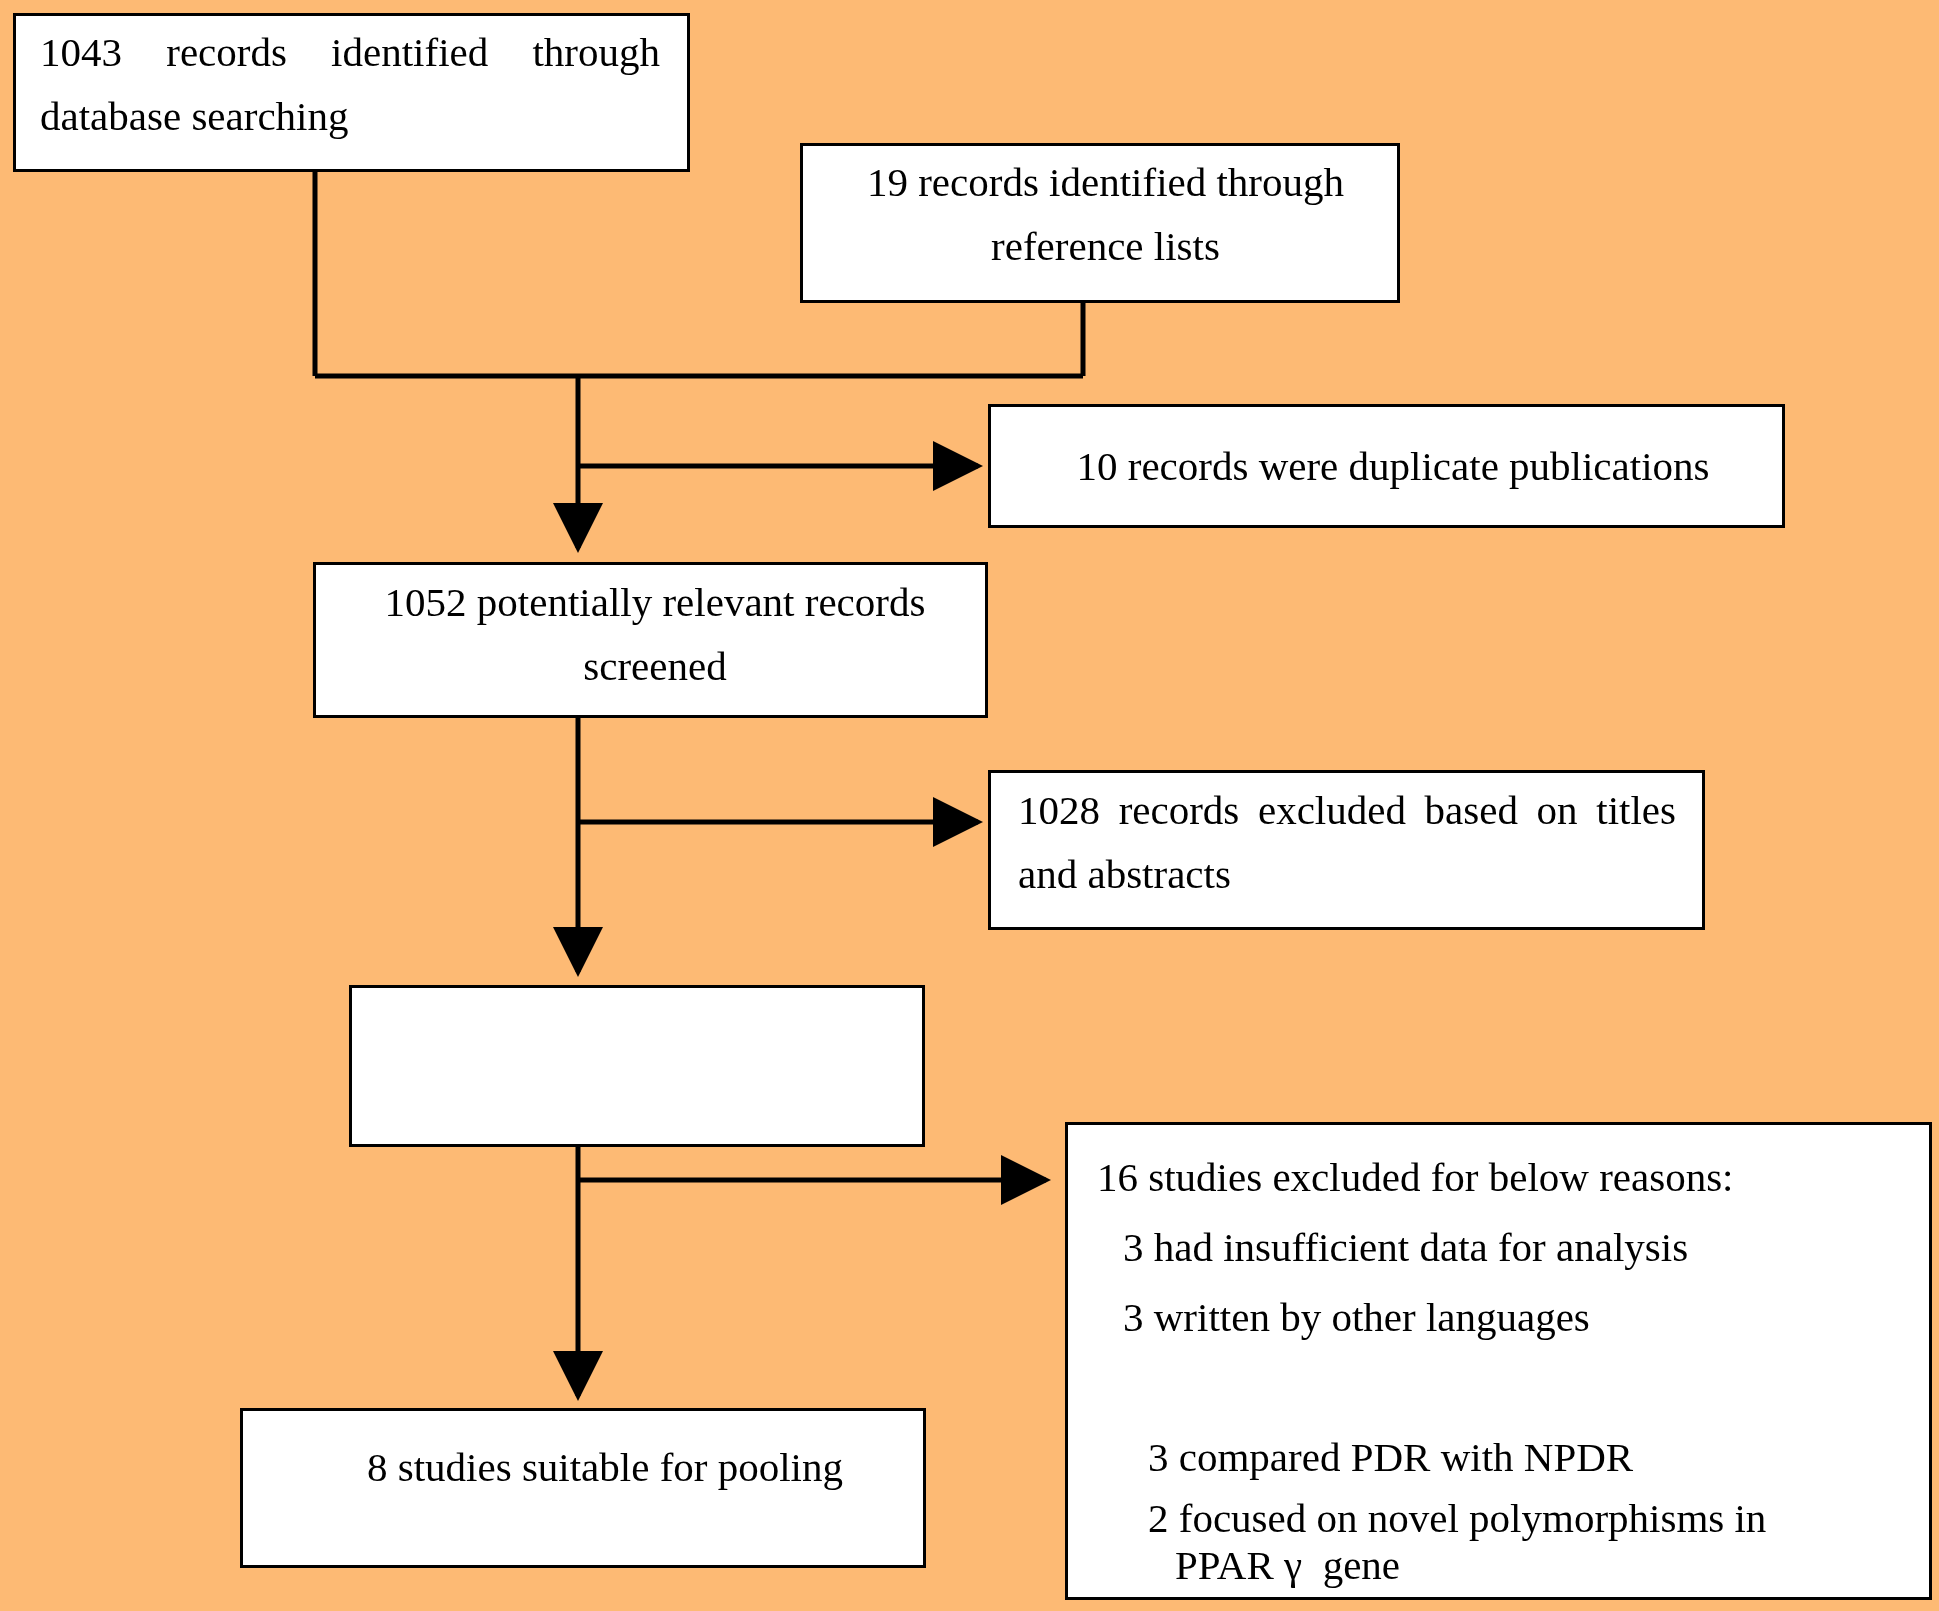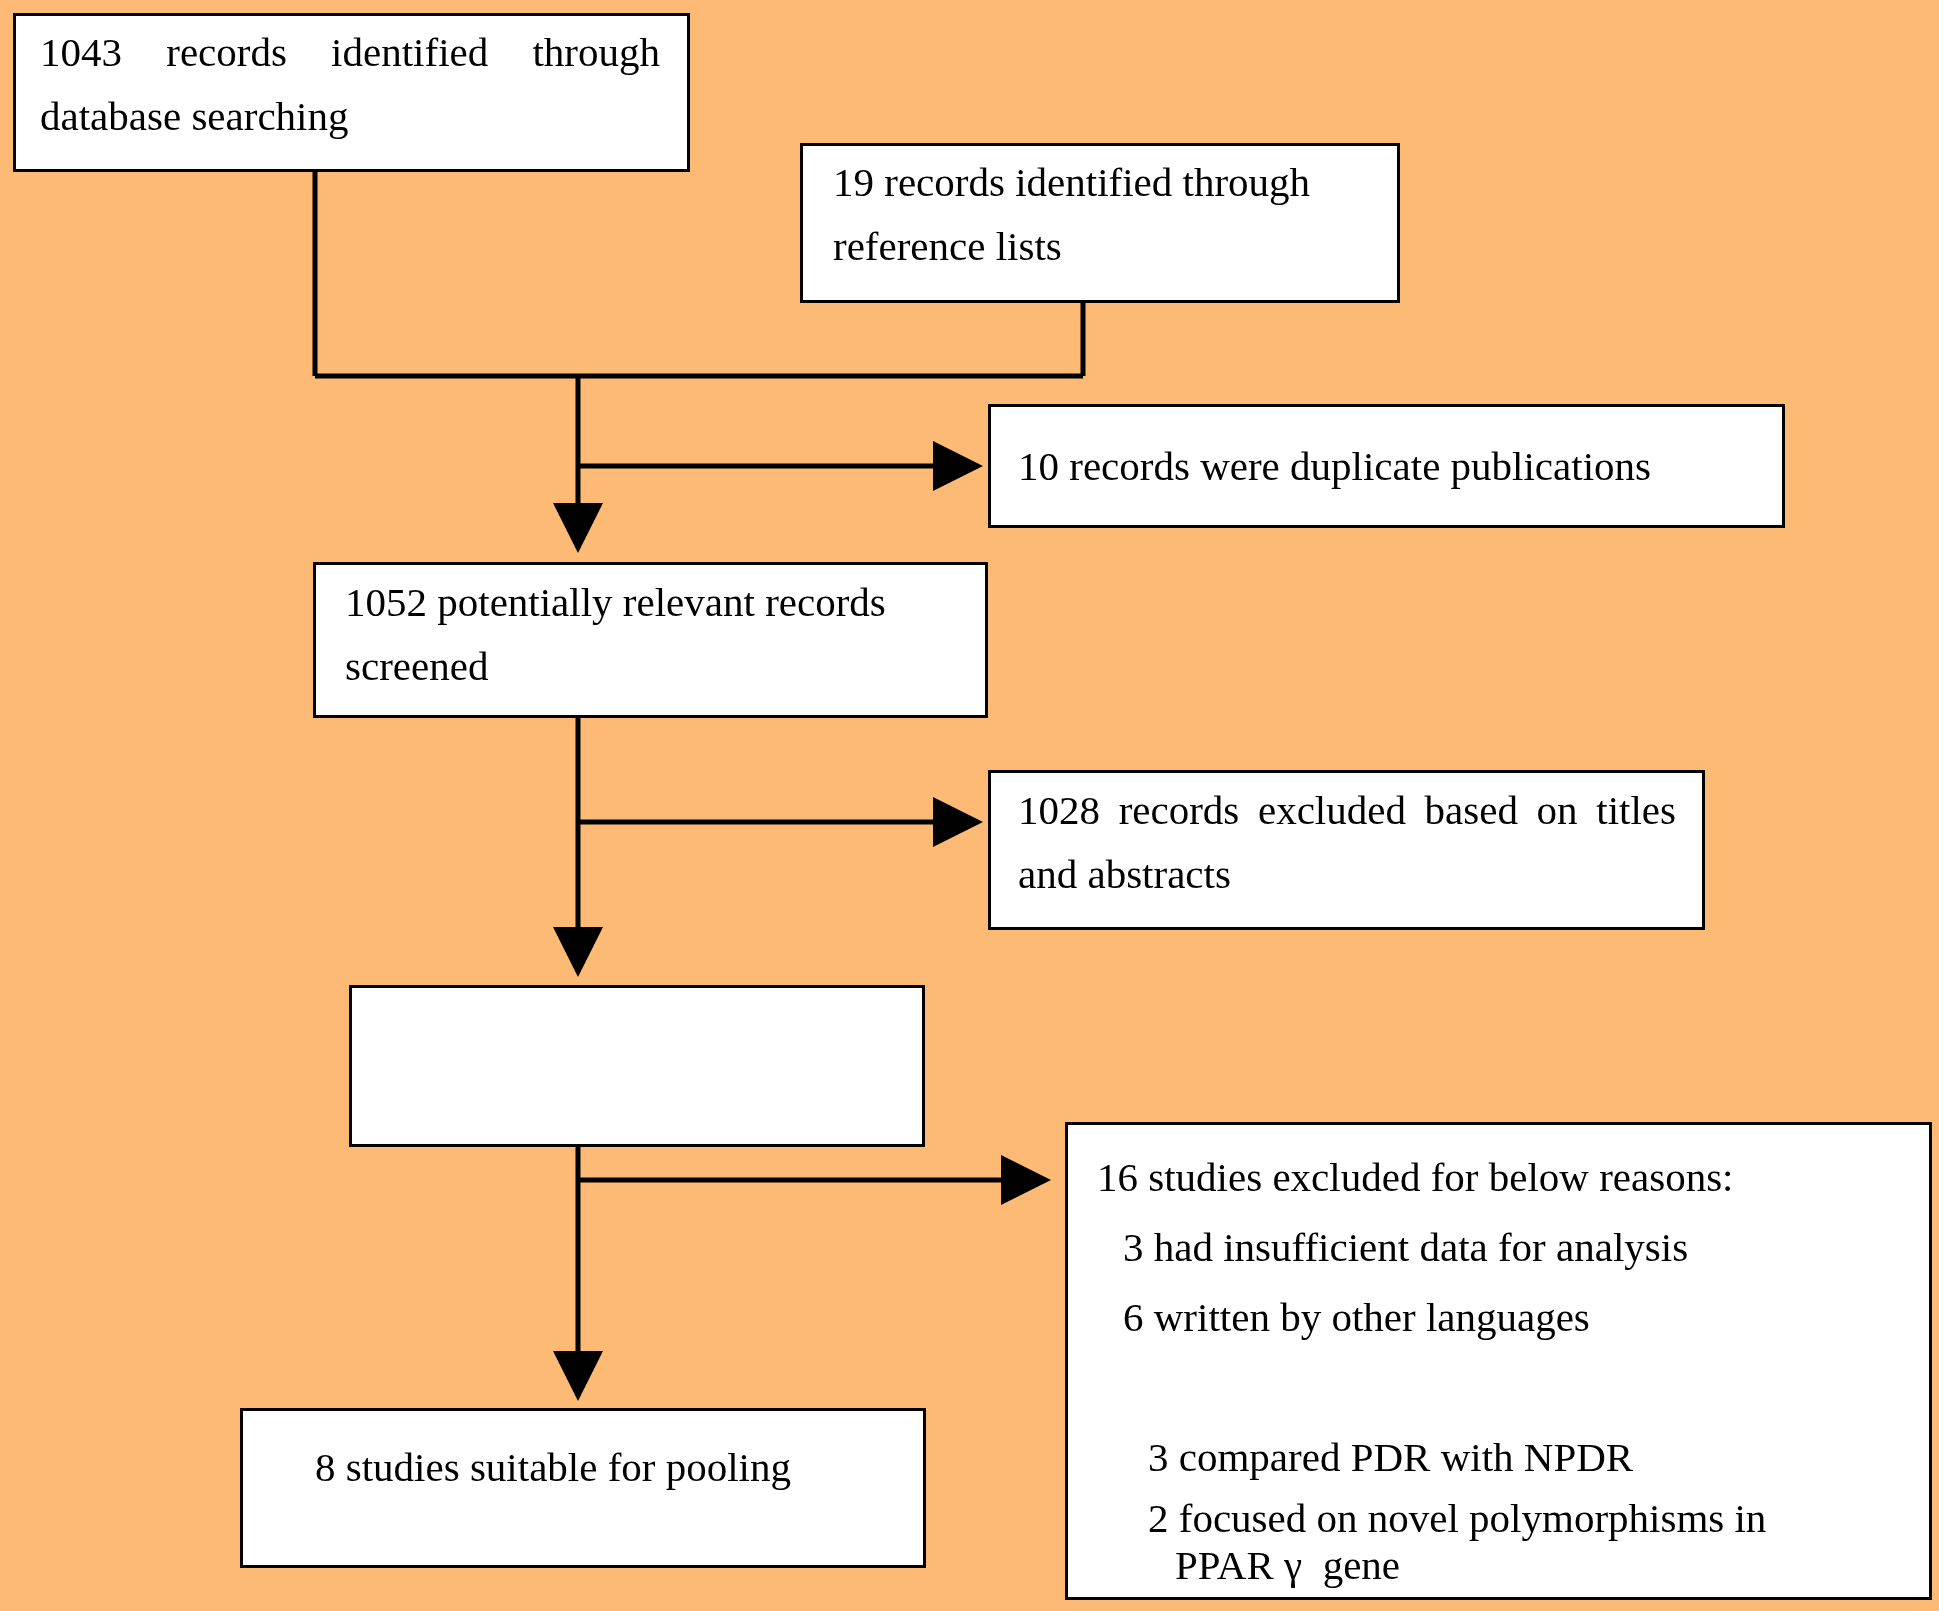--- a/index.html
+++ b/index.html
@@ -22,20 +22,21 @@
     border: 3px solid #000000;
     background: #ffffff;
   }
   .node-text {
     position: absolute;
     box-sizing: border-box;
     font-size: 41px;
     line-height: 64px;
     color: #000000;
     white-space: pre-wrap;
+    text-align: center;
   }
   .justify-text {
     text-align: justify;
     text-align-last: left;
   }
   .connector-svg {
     position: absolute;
     left: 0;
     top: 0;
     width: 1939px;
@@ -100,21 +101,21 @@
   <div class="node-text" style="left:345px; top:570px; width:620px;">1052 potentially relevant records screened</div>
 
   <div class="node-box" style="left:988px; top:770px; width:717px; height:160px;"></div>
   <div class="node-text justify-text" style="left:1018px; top:778px; width:658px;">1028 records excluded based on titles and abstracts</div>
 
   <div class="node-box" style="left:349px; top:985px; width:576px; height:162px;"></div>
 
   <div class="node-box" style="left:1065px; top:1122px; width:867px; height:478px;"></div>
   <div class="reason-line" style="left:1097px; top:1157px; width:800px;">16 studies excluded for below reasons:</div>
   <div class="reason-line" style="left:1123px; top:1227px; width:780px;">3 had insufficient data for analysis</div>
-  <div class="reason-line" style="left:1123px; top:1297px; width:780px;">6 written by other languages</div>
+  <div class="reason-line" style="left:1123px; top:1297px; width:780px;">3 written by other languages</div>
   <div class="reason-line" style="left:1148px; top:1437px; width:760px;">3 compared PDR with NPDR</div>
   <div class="reason-line just" style="left:1148px; top:1489px; width:760px;">2 focused on novel polymorphisms in</div>
   <div class="reason-line" style="left:1175px; top:1545px; width:730px;">PPAR γ  gene</div>
 
   <div class="node-box" style="left:240px; top:1408px; width:686px; height:160px;"></div>
   <div class="node-text" style="left:315px; top:1435px; width:580px;">8 studies suitable for pooling</div>
 
 </div>
 
 </body></html>

